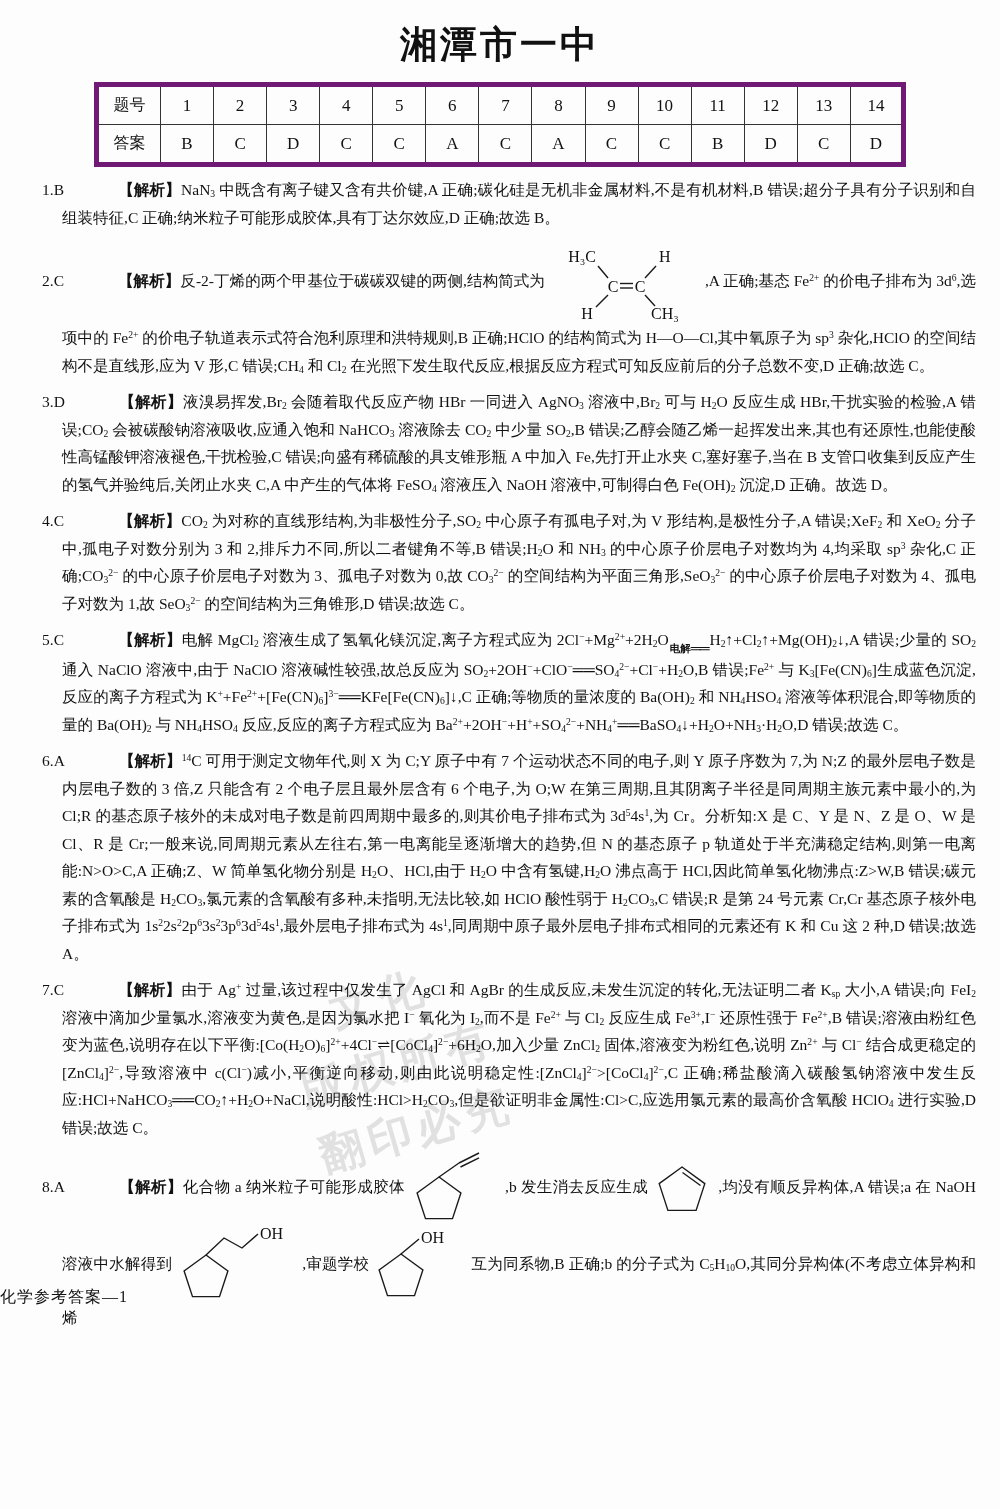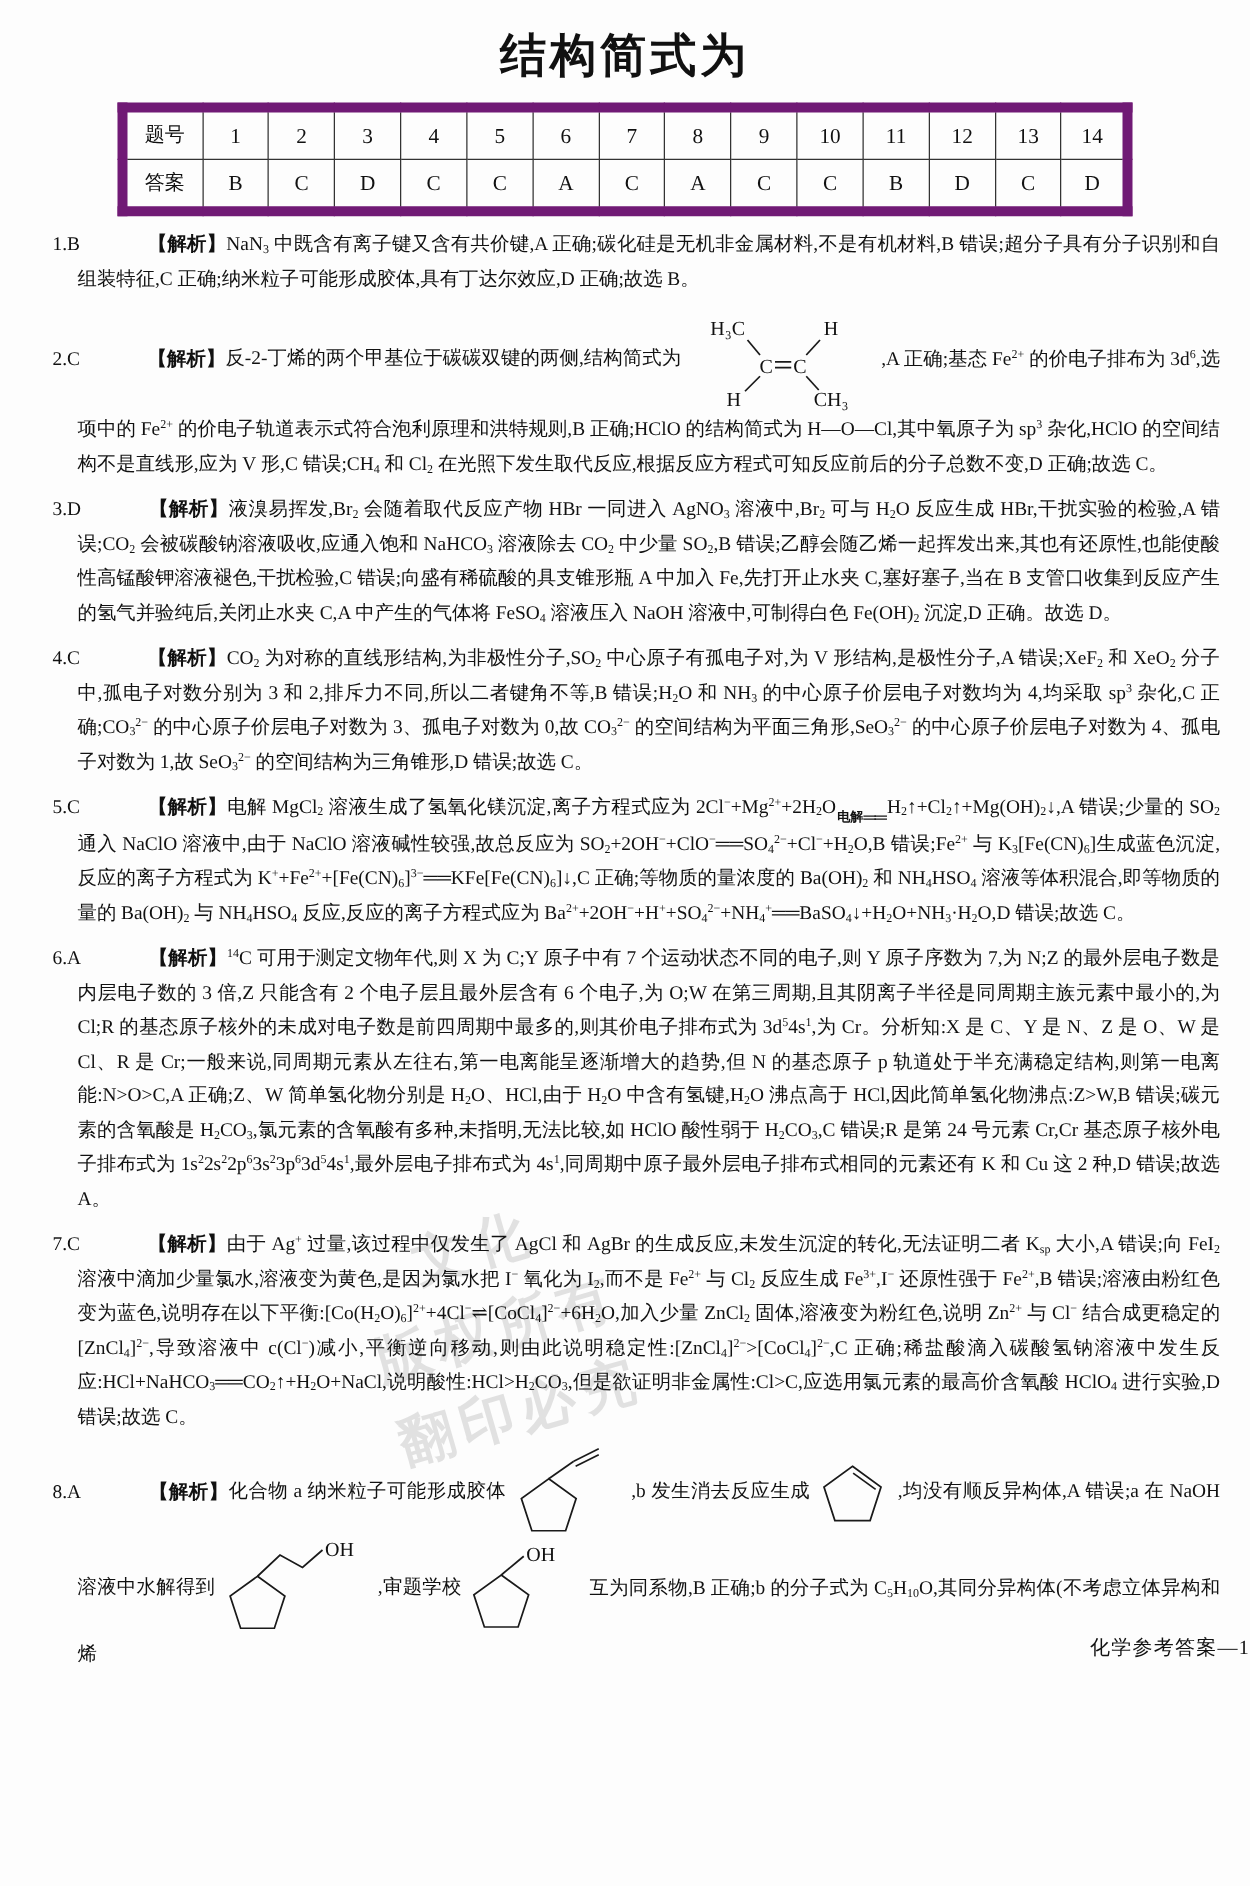--- a/index.html
+++ b/index.html
@@ -21,21 +21,21 @@
     text-align:center;margin:30px 0 0 0;font-size:18px;font-weight:700;
   }
   .schools span{margin:0 28px;}
   .sec-head{
     margin:32px 0 0 0;font-size:17px;font-weight:700;
     font-family:"Liberation Sans","DejaVu Sans",sans-serif;
     letter-spacing:.5px;
   }
   table.ans{
     border-collapse:collapse;margin:12px auto 0 auto;width:812px;
-    table-layout:fixed;border:8px solid #701a75;
+    table-layout:fixed;border:5px solid #701a75;
   }
   table.ans td{
     border:1px solid #333;height:37px;text-align:center;vertical-align:middle;
     font-size:17px;padding:0;
   }
   table.ans td.hd{font-size:16px;}
   col.c0{width:64px;}
   .exp{
     margin:9px 0 0 0;padding-left:40px;padding-right:2px;text-indent:-20px;
     font-size:15.5px;line-height:27.5px;text-align:justify;
@@ -54,21 +54,21 @@
   .cond-b{font-size:14px;letter-spacing:-1px;font-weight:700;}
   svg.struct{vertical-align:middle;margin:0 4px;text-indent:0;}
   svg.struct text{
     font-family:"Liberation Serif","DejaVu Serif","DejaVu Sans",serif;
     font-size:16px;fill:#111;
   }
   svg.struct line,svg.struct polyline,svg.struct polygon{
     stroke:#1a1a1a;stroke-width:1.4;fill:none;
   }
   .footer{
-    position:absolute;bottom:9px;left:0;right:0;text-align:right;
+    position:absolute;bottom:24px;left:0;right:0;text-align:left;
     font-size:16px;letter-spacing:1px;
   }
   .watermark{
     position:absolute;top:962px;left:258px;width:280px;z-index:0;
     transform:rotate(-16deg);opacity:.16;color:#555;pointer-events:none;
     font-family:"Liberation Sans","DejaVu Sans",sans-serif;
     font-size:44px;font-weight:700;letter-spacing:6px;text-align:center;
     line-height:1.55;
   }
   .watermark div{white-space:nowrap;}
@@ -78,21 +78,21 @@
 <body>
 
 <div class="watermark">
   <div>文化</div>
   <div>版权所有</div>
   <div>翻印必究</div>
 </div>
 
 <div class="page content">
 
-  <div class="subtitle">结构简式为</div>
+  <div class="subtitle">湘潭市一中</div>
 
 
   <table class="ans">
     <colgroup>
         <col class="c0">
         <col>
         <col>
         <col>
         <col>
         <col>

